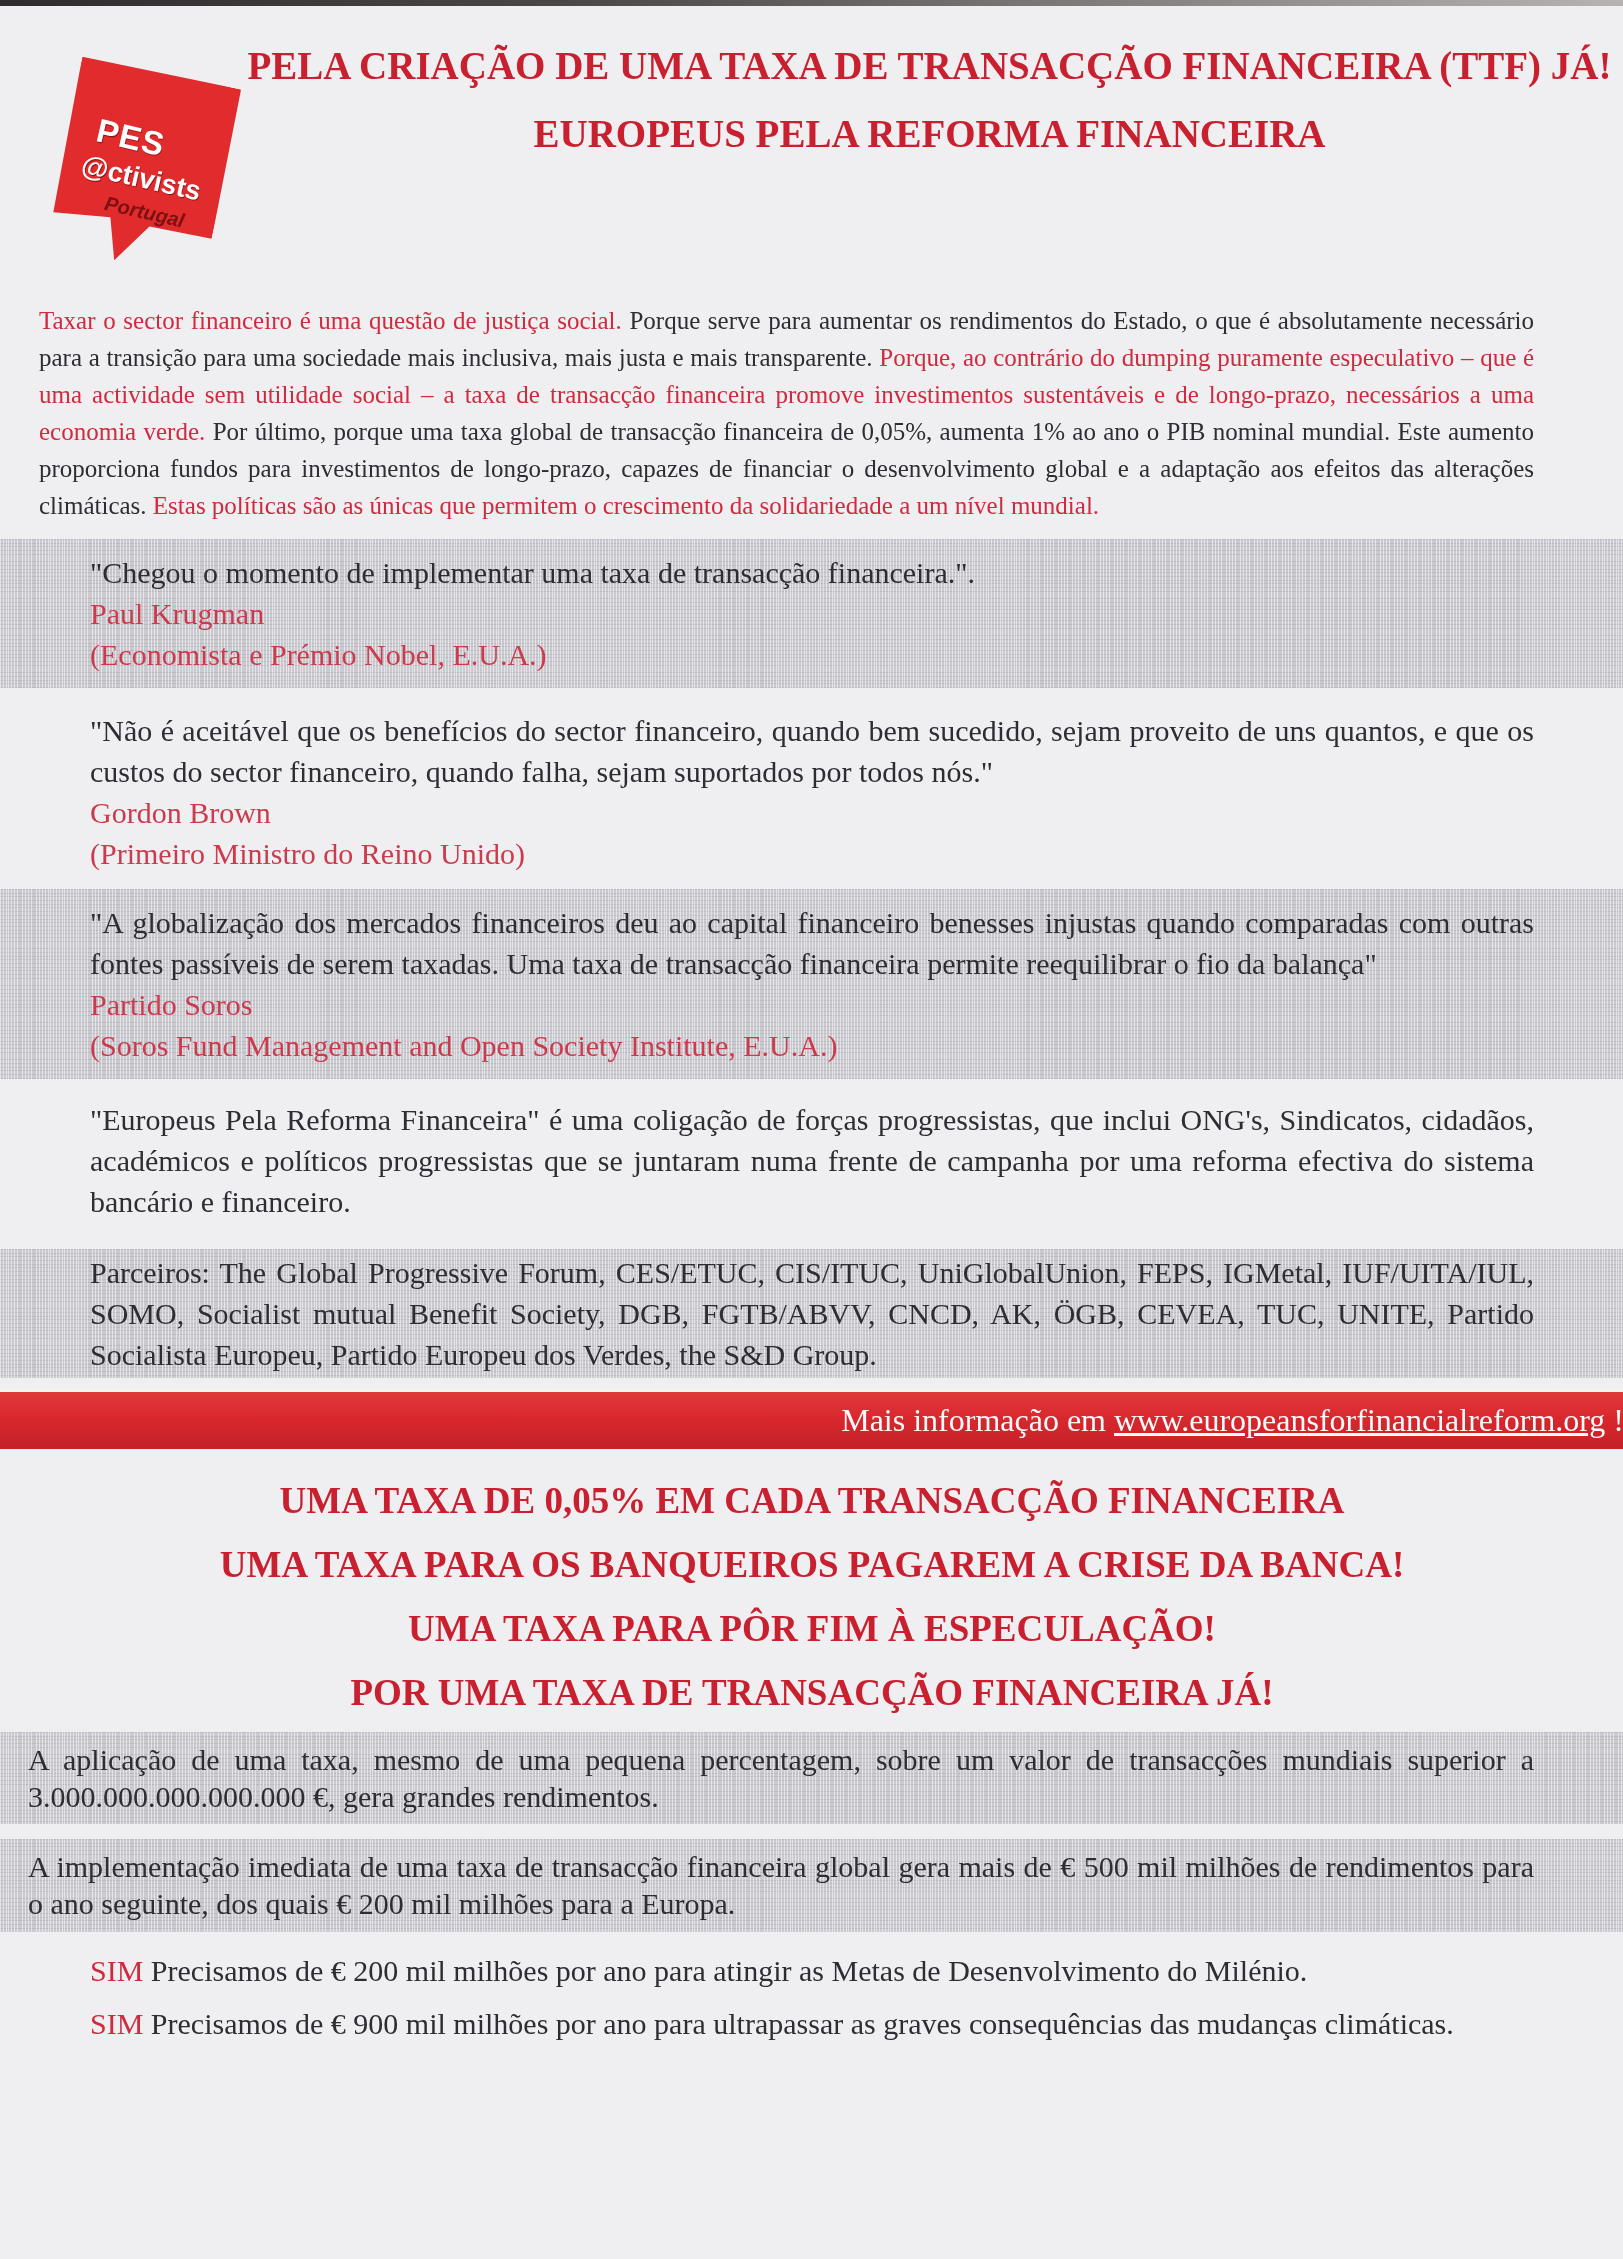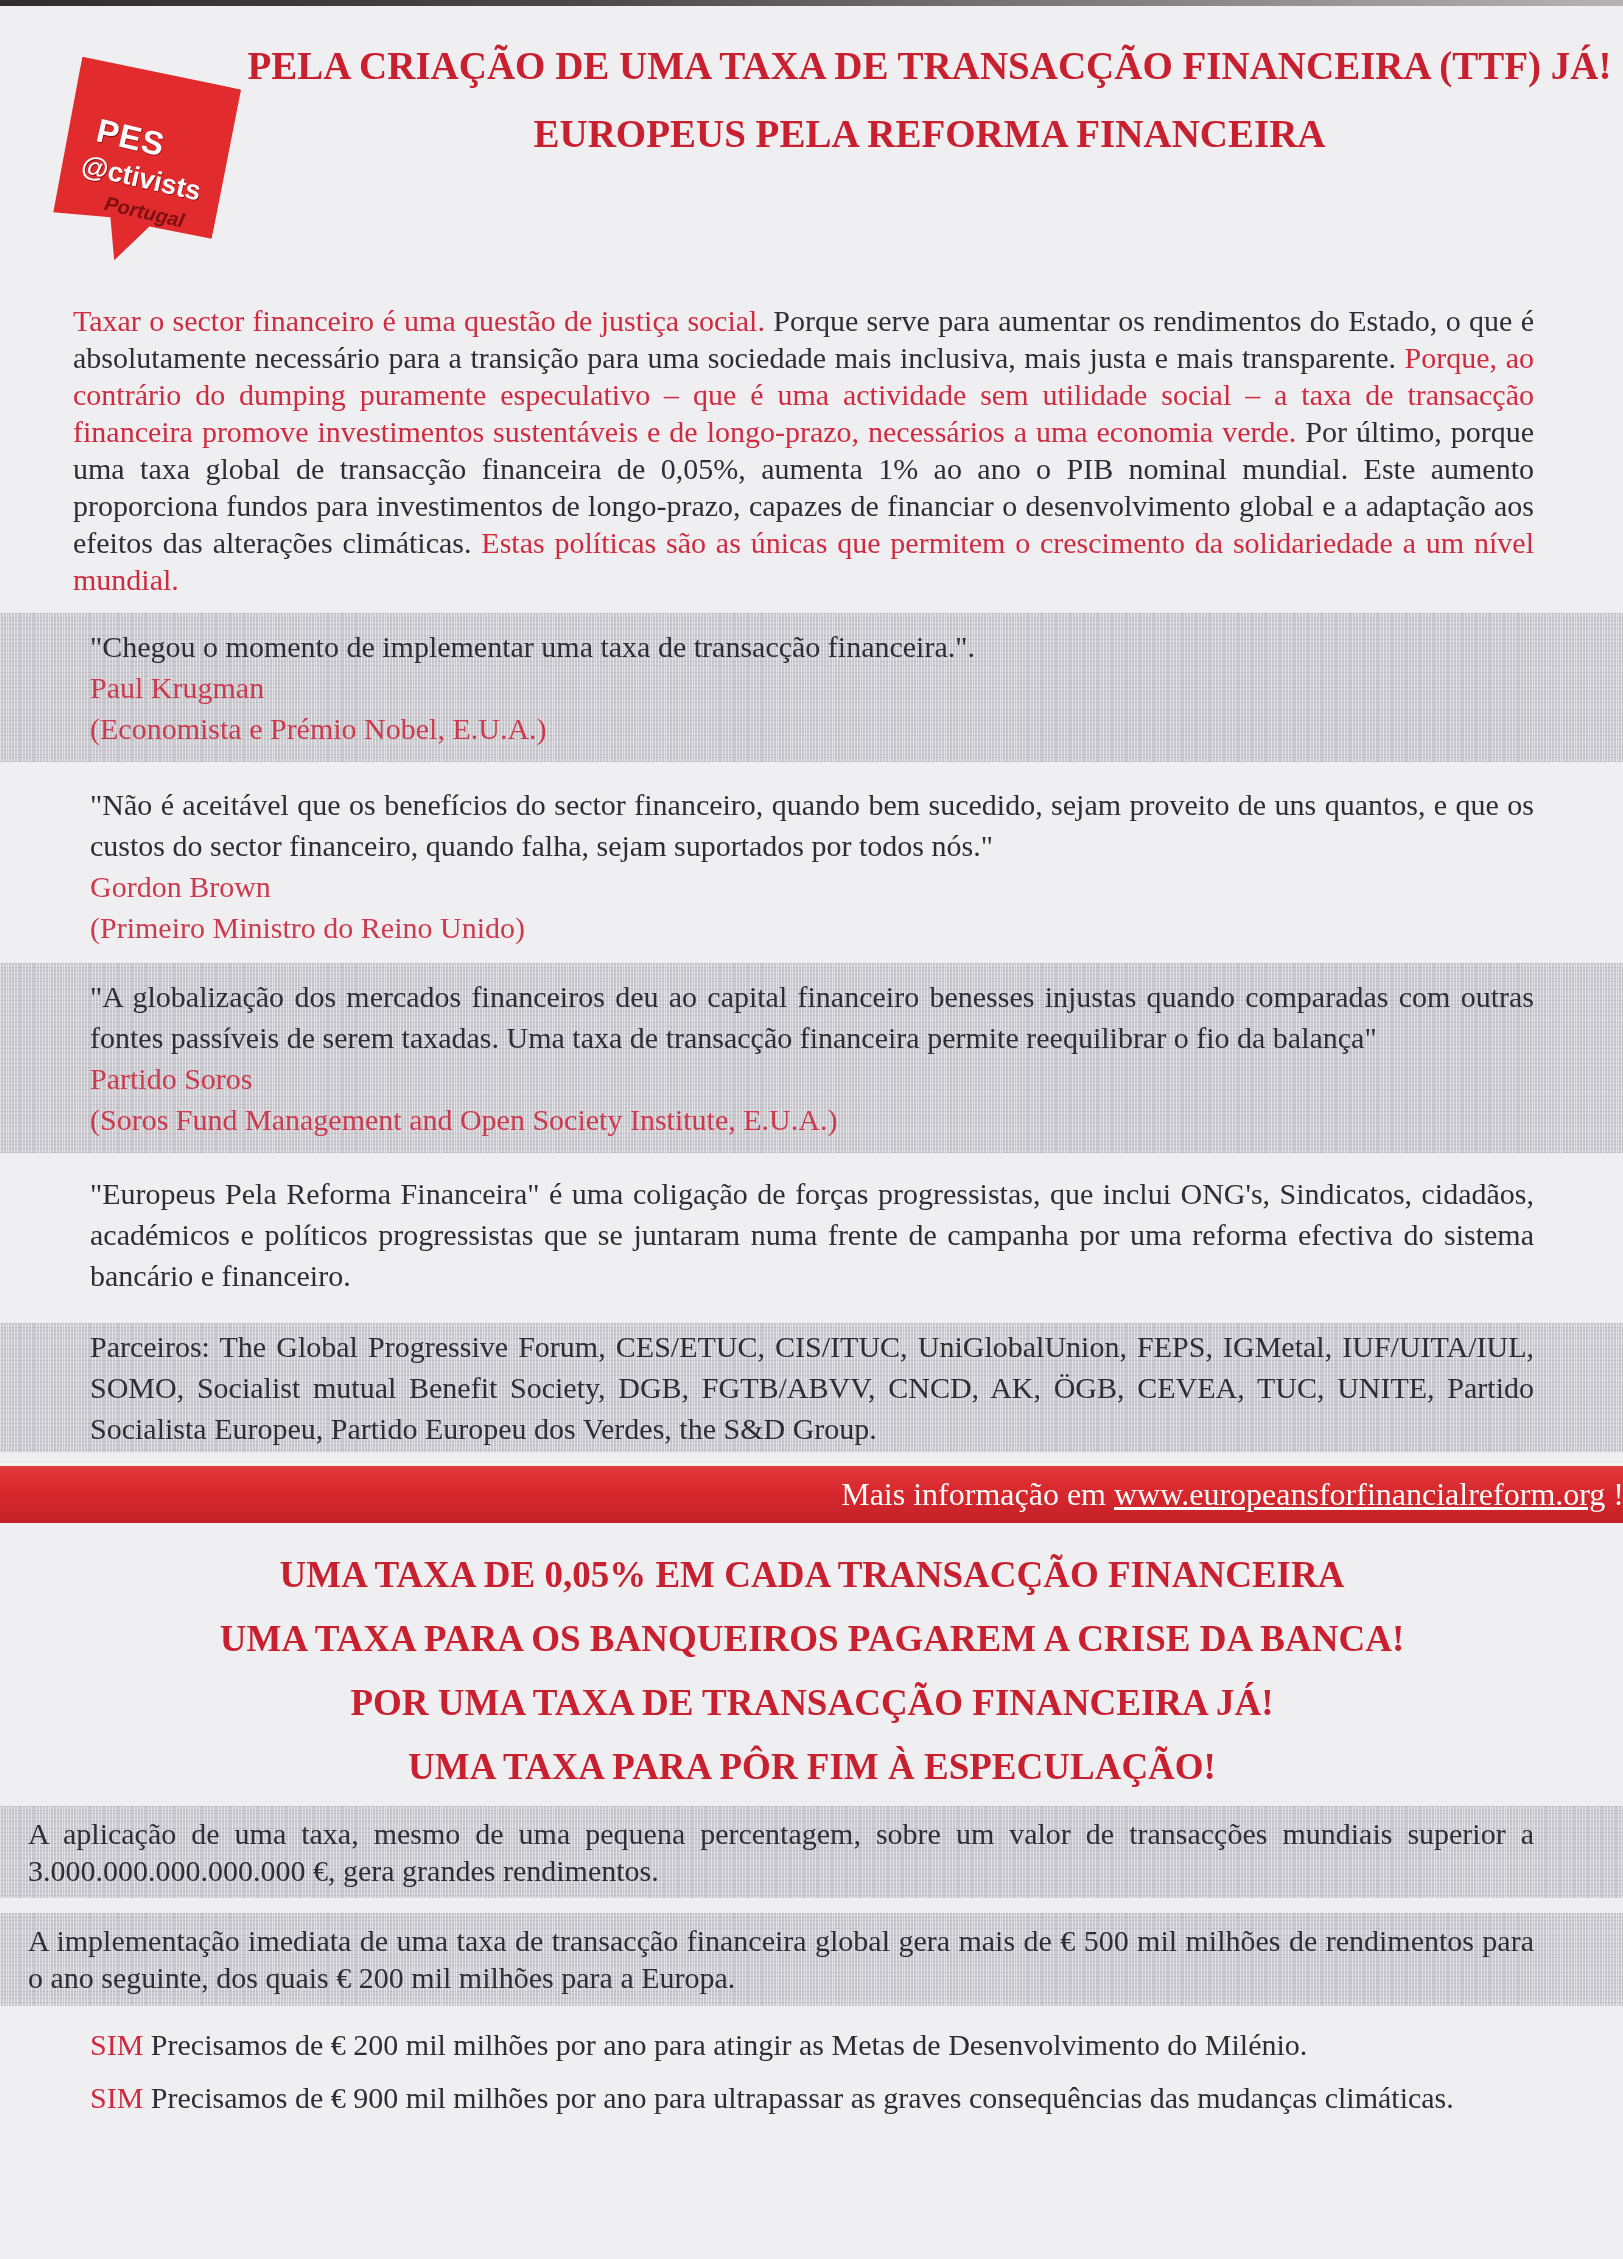--- a/index.html
+++ b/index.html
@@ -39,22 +39,22 @@
   }
   .headers p{
     margin:0;
     line-height:68px;
     font-size:39px;
     font-weight:bold;
     color:#c9202f;
   }
   
   .intro{
-    margin:48px 90px 0 73px;
-    font-size:30px;line-height:37px;
+    margin:48px 90px 0 39px;
+    font-size:25px;line-height:37px;
     text-align:justify;
   }
   .red{color:#d02a3f;}
   .shaded{
     background-color:#cbcad0;
     background-image:
       repeating-linear-gradient(90deg, rgba(255,255,255,.5) 0px, rgba(255,255,255,.5) 0.9px, transparent 0.9px, transparent 2.8px),
       repeating-linear-gradient(180deg, rgba(108,106,116,.16) 0px, rgba(108,106,116,.16) 0.9px, transparent 0.9px, transparent 3.7px);
   }
   .quote-band{margin-top:14.7px;padding:13px 90px;}
@@ -133,22 +133,22 @@
 
   <section class="partners-band shaded">
     <p>Parceiros: The Global Progressive Forum, CES/ETUC, CIS/ITUC, UniGlobalUnion, FEPS, IGMetal, IUF/UITA/IUL, SOMO, Socialist mutual Benefit Society, DGB, FGTB/ABVV, CNCD, AK, ÖGB, CEVEA, TUC, UNITE, Partido Socialista Europeu, Partido Europeu dos Verdes, the S&amp;D Group.</p>
   </section>
 
   <div class="info-banner"><span>Mais informação em </span><a class="banner-link">www.europeansforfinancialreform.org</a><span> !</span></div>
 
   <div class="slogans">
     <p>UMA TAXA DE 0,05% EM CADA TRANSACÇÃO FINANCEIRA</p>
     <p>UMA TAXA PARA OS BANQUEIROS PAGAREM A CRISE DA BANCA!</p>
+    <p>UMA TAXA PARA PÔR FIM À ESPECULAÇÃO!</p>
     <p>POR UMA TAXA DE TRANSACÇÃO FINANCEIRA JÁ!</p>
-    <p>UMA TAXA PARA PÔR FIM À ESPECULAÇÃO!</p>
   </div>
 
   <section class="fact-band fact-a shaded">
     <p>A aplicação de uma taxa, mesmo de uma pequena percentagem, sobre um valor de transacções mundiais superior a 3.000.000.000.000.000 €, gera grandes rendimentos.</p>
   </section>
 
   <section class="fact-band fact-b shaded">
     <p>A implementação imediata de uma taxa de transacção financeira global gera mais de € 500 mil milhões de rendimentos para o ano seguinte, dos quais € 200 mil milhões para a Europa.</p>
   </section>
 

